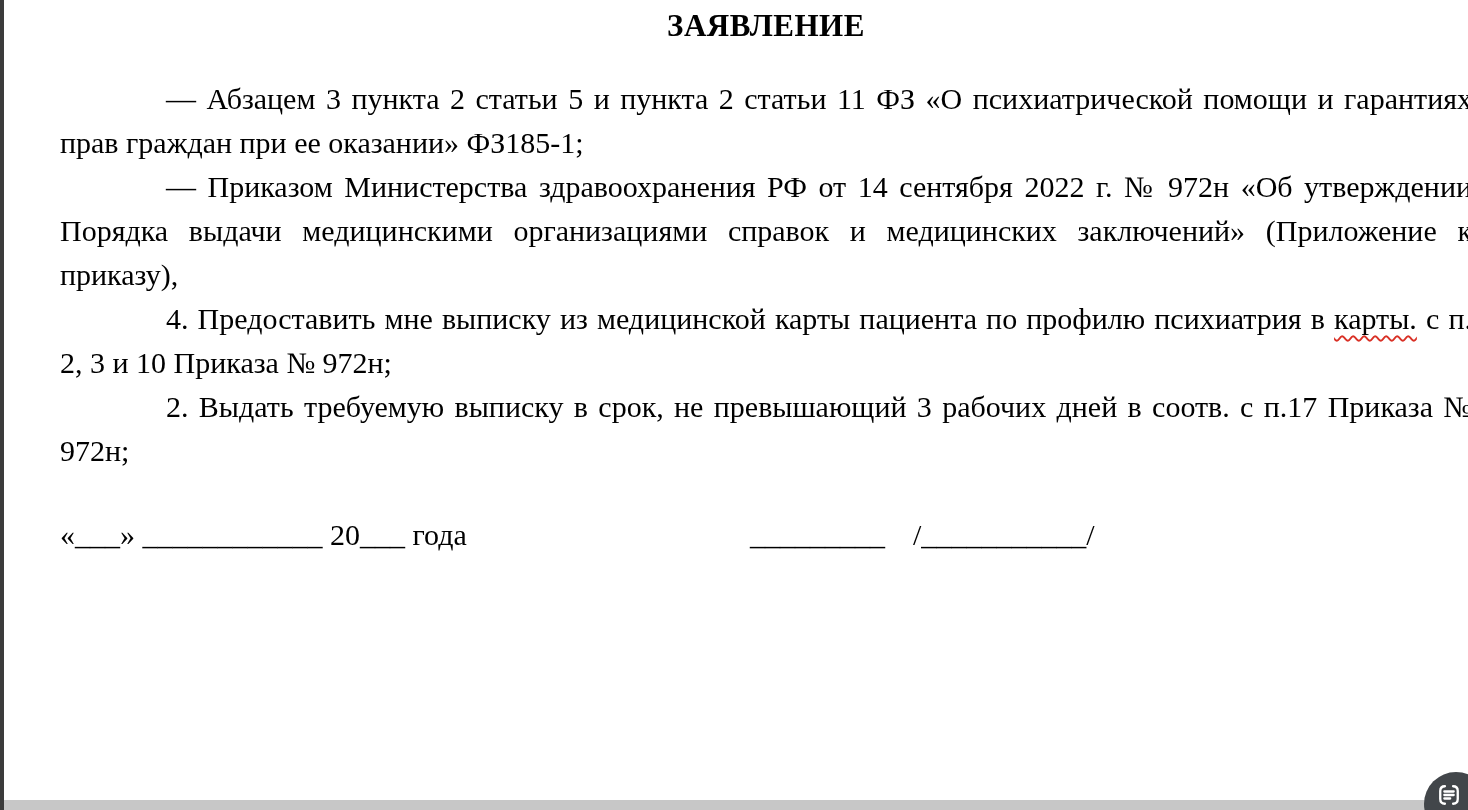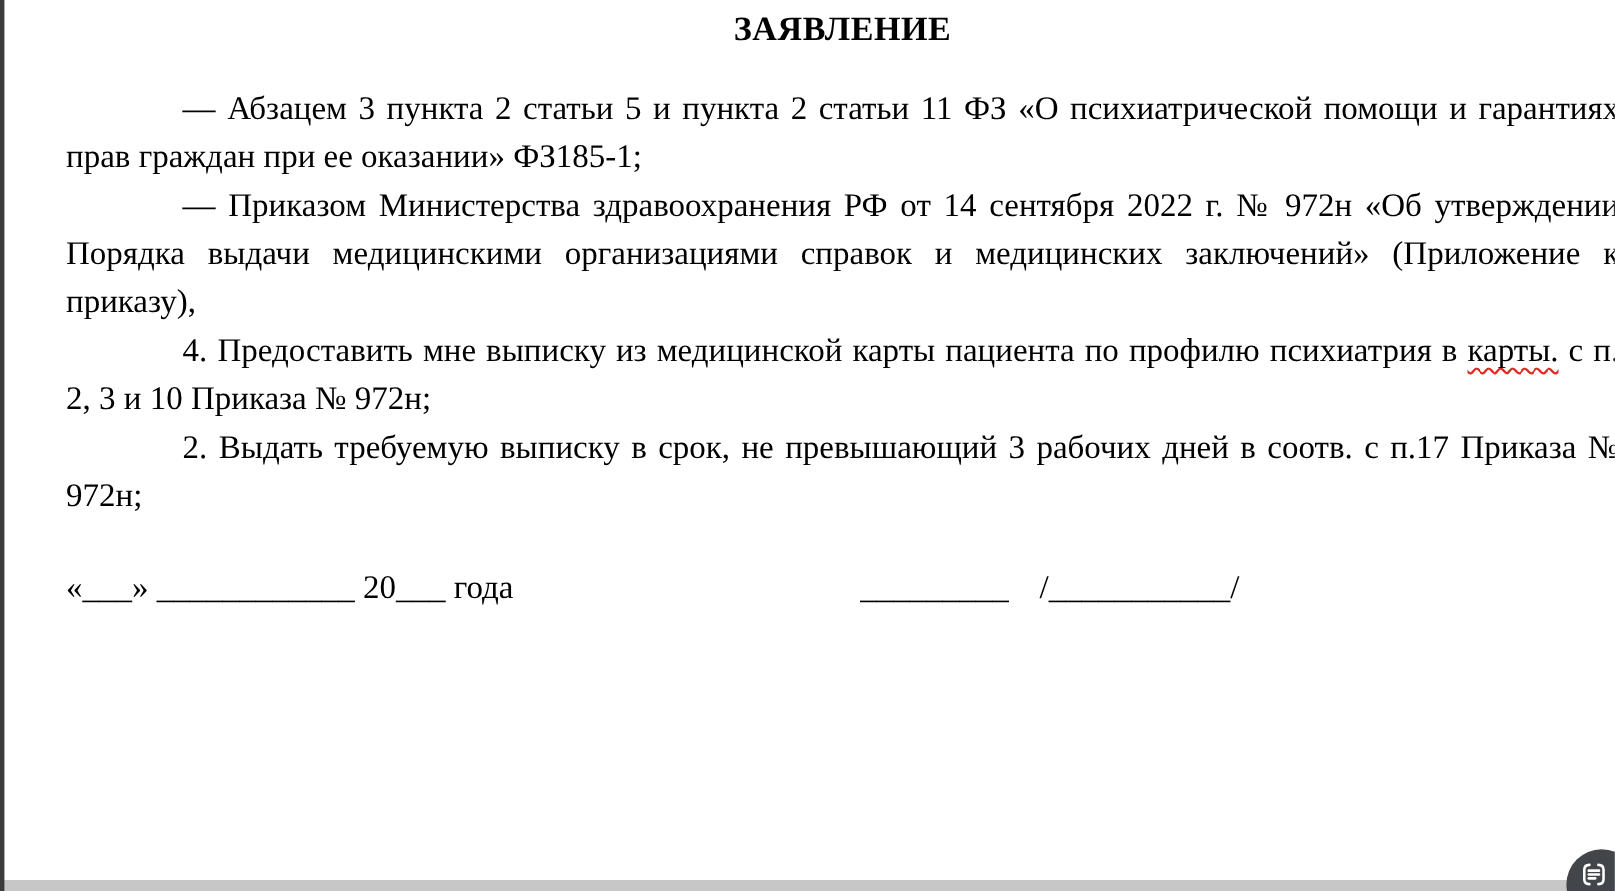--- a/index.html
+++ b/index.html
@@ -43,21 +43,21 @@
     text-decoration-line:underline;
     text-decoration-style:wavy;
     text-decoration-color:var(--spellcheck-underline,#d93025);
     text-decoration-thickness:2px;
     text-underline-offset:6px;
     text-decoration-skip-ink:none;
   }
 
   .footer { position:relative; margin-top:40px; height:44px;text-align:right; }
   .date-line { position:absolute; left:0; top:0; white-space:pre; }
-  .sig-group { position:absolute; left:722px; top:0; white-space:pre; }
+  .sig-group { position:absolute; left:690px; top:0; white-space:pre; }
   .sig-name { margin-left:28px; }
 
   .scan-btn {
     position:absolute; left:1424px; top:772px; width:64px; height:64px;
     border-radius:50%; background:var(--scan-button,#42464a);
     z-index:10; border:none; padding:0; cursor:pointer;
   }
   .scan-btn svg { position:absolute; left:11px; top:9px; }
 </style>
 </head>

